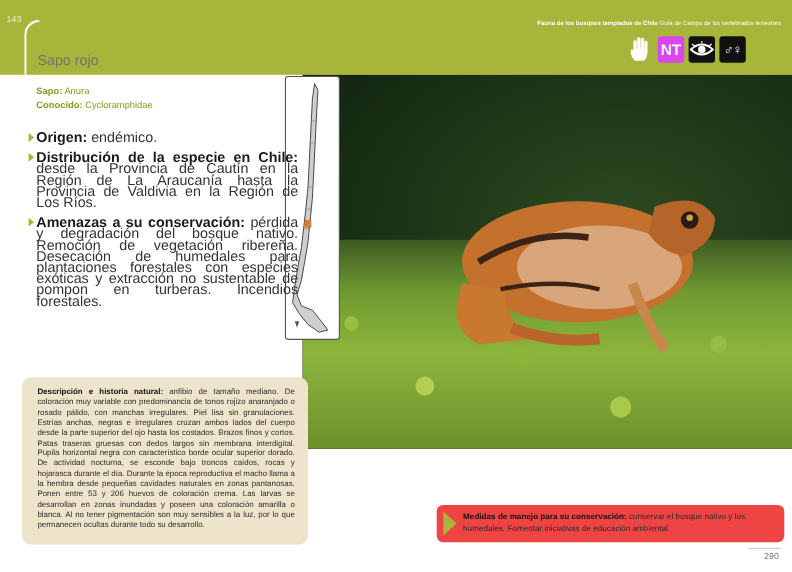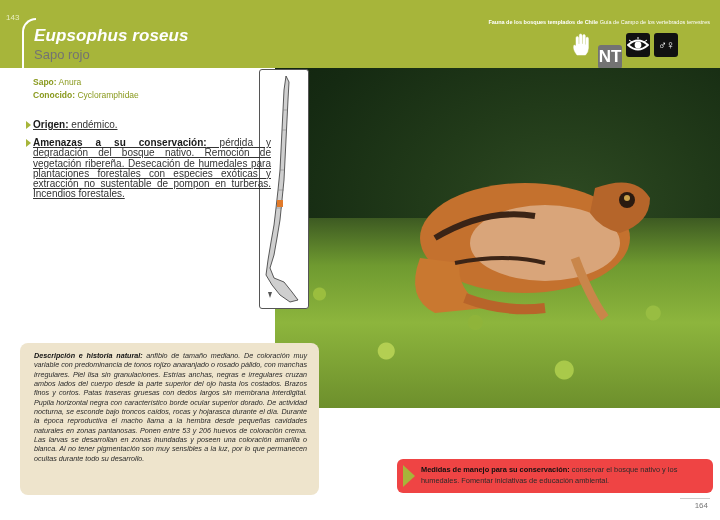--- a/index.html
+++ b/index.html
@@ -13,21 +13,21 @@
   .species-title { position: absolute; left: 34px; top: 26px; color: #ffffff; font-style: italic; font-weight: bold; font-size: 17px; letter-spacing: 0.1px; }
   .common-name { position: absolute; left: 34px; top: 47px; color: #737373; font-size: 13px; }
   .header-white-corner { position: absolute; left: 22px; top: 18px; width: 14px; height: 50px; border-left: 2px solid #fff; border-top: 2px solid #fff; border-top-left-radius: 14px; }
 
   .book-title { position: absolute; right: 10px; top: 19px; font-size: 5.5px; color: #ffffff; white-space: nowrap; }
   .book-title b { font-weight: bold; }
 
   .icons { position: absolute; left: 570px; top: 33px; display: flex; gap: 4px; }
   .icon-box { width: 24px; height: 24px; border-radius: 3px; display: flex; align-items: center; justify-content: center; }
   .icon-hand { background: transparent; }
-  .icon-nt { background: #737373; color: #fff; font-weight: bold; font-size: 17px; margin-top: 12px; }
+  .icon-nt { background: #d946ef; color: #fff; font-weight: bold; font-size: 14px; }
   .icon-eye { background: #111; }
   .icon-sex { background: #111; color: #fff; font-size: 12px; font-weight: bold; letter-spacing: -1px; }
 
   
   .photo { position: absolute; left: 275px; top: 68px; width: 445px; height: 340px; overflow: hidden;
     background: radial-gradient(ellipse at 65% 40%, #2e4a22 0%, #213a19 35%, #152a12 70%, #0f1f0d 100%); }
   .moss { position: absolute; left: 0; top: 150px; width: 445px; height: 190px;
     background:
       radial-gradient(circle at 10% 40%, #9bbe3e 0 6px, transparent 7px),
       radial-gradient(circle at 25% 70%, #b3cf52 0 8px, transparent 9px),
@@ -38,44 +38,43 @@
   .frog { position: absolute; left: 120px; top: 70px; width: 260px; height: 190px; }
 
   
   .map-box { position: absolute; left: 259px; top: 69px; width: 50px; height: 240px; border: 1px solid #555; background: #fff; border-radius: 3px; }
 
   
   .taxon { position: absolute; left: 33px; top: 76px; font-size: 8.5px; line-height: 13px; }
   .taxon .lbl { color: #8a9a1e; font-weight: bold; }
   .taxon .val { color: #8a9a1e; }
   .bullets { position: absolute; left: 26px; top: 120px; width: 245px; }
-  .bullet { position: relative; padding-left: 7px; font-size: 10px; line-height: 10.2px; text-align: justify; color: #333; margin-bottom: 8px; text-decoration: underline; }
+  .bullet { position: relative; padding-left: 7px; font-size: 13px; line-height: 10.2px; text-align: justify; color: #333; margin-bottom: 8px; }
   .bullet .arr { position: absolute; left: 0; top: 1px; width: 0; height: 0; border-top: 4px solid transparent; border-bottom: 4px solid transparent; border-left: 5px solid #a7b53a; }
   .bullet b { color: #1a1a1a; }
 
   
-  .desc { position: absolute; left: 20px; top: 343px; width: 299px; height: 152px; background: #eee4cc; border-radius: 8px; padding: 8px 12px 6px 14px; font-size: 7.2px; line-height: 9.35px; text-align: justify; color: #2a2a2a; font-style: italic; }
+  .desc { position: absolute; left: 20px; top: 343px; width: 260px; height: 152px; background: #eee4cc; border-radius: 8px; padding: 8px 12px 6px 14px; font-size: 7.2px; line-height: 9.35px; text-align: justify; color: #2a2a2a; }
   .desc b { color: #111; }
 
   
   .mgmt { position: absolute; left: 397px; top: 459px; width: 316px; height: 34px; background: #ef4444; border-radius: 6px; padding: 6px 10px 4px 24px; font-size: 7.4px; line-height: 10.5px; color: #2a2a2a; }
   .mgmt .tri { position: absolute; left: 6px; top: 6px; width: 0; height: 0; border-top: 11px solid transparent; border-bottom: 11px solid transparent; border-left: 12px solid #a7b53a; }
   .mgmt b { color: #111; }
 
   .page-num-right { position: absolute; right: 12px; bottom: 10px; font-size: 8px; color: #777; }
   .footer-line { position: absolute; left: 680px; top: 498px; width: 30px; height: 1px; background: #ccc; }
 </style>
 </head>
 <body>
 
 <div class="header"></div>
 <div class="title-box">
   <div class="header-white-corner"></div>
   <span class="page-num-left">143</span>
-  <span class="species-title">Eupsophus roseus</span>
   <span class="common-name">Sapo rojo</span>
 </div>
 <div class="book-title">
   <b>Fauna de los bosques templados de Chile</b>
   <span>Guía de Campo de los vertebrados terrestres</span>
 </div>
 
 <div class="icons">
   <div class="icon-box icon-hand">
     <svg width="22" height="24" viewBox="0 0 22 24">
@@ -133,27 +132,31 @@
   </div>
 </div>
 
 <div class="bullets">
   <div class="bullet">
     <span class="arr"></span>
     <b>Origen:</b><span> endémico.</span>
   </div>
   <div class="bullet">
     <span class="arr"></span>
+    <b>Distribución de la especie en Chile:</b><span> desde la Provincia de Cautín en la Región de La Araucanía hasta la Provincia de Valdivia en la Región de Los Ríos.</span>
+  </div>
+  <div class="bullet">
+    <span class="arr"></span>
     <b>Amenazas a su conservación:</b><span> pérdida y degradación del bosque nativo. Remoción de vegetación ribereña. Desecación de humedales para plantaciones forestales con especies exóticas y extracción no sustentable de pompon en turberas. Incendios forestales.</span>
   </div>
 </div>
 
 <div class="desc">
   <b>Descripción e historia natural:</b><span> anfibio de tamaño mediano. De coloración muy variable con predominancia de tonos rojizo anaranjado o rosado pálido, con manchas irregulares. Piel lisa sin granulaciones. Estrías anchas, negras e irregulares cruzan ambos lados del cuerpo desde la parte superior del ojo hasta los costados. Brazos finos y cortos. Patas traseras gruesas con dedos largos sin membrana interdigital. Pupila horizontal negra con característico borde ocular superior dorado. De actividad nocturna, se esconde bajo troncos caídos, rocas y hojarasca durante el día. Durante la época reproductiva el macho llama a la hembra desde pequeñas cavidades naturales en zonas pantanosas. Ponen entre 53 y 206 huevos de coloración crema. Las larvas se desarrollan en zonas inundadas y poseen una coloración amarilla o blanca. Al no tener pigmentación son muy sensibles a la luz, por lo que permanecen ocultas durante todo su desarrollo.</span>
 </div>
 
 <div class="mgmt">
   <span class="tri"></span>
   <b>Medidas de manejo para su conservación:</b><span> conservar el bosque nativo y los humedales. Fomentar iniciativas de educación ambiental.</span>
 </div>
 
 <div class="footer-line"></div>
-<span class="page-num-right">164</span>
+<span class="page-num-right">290</span>
 
 </body></html>

